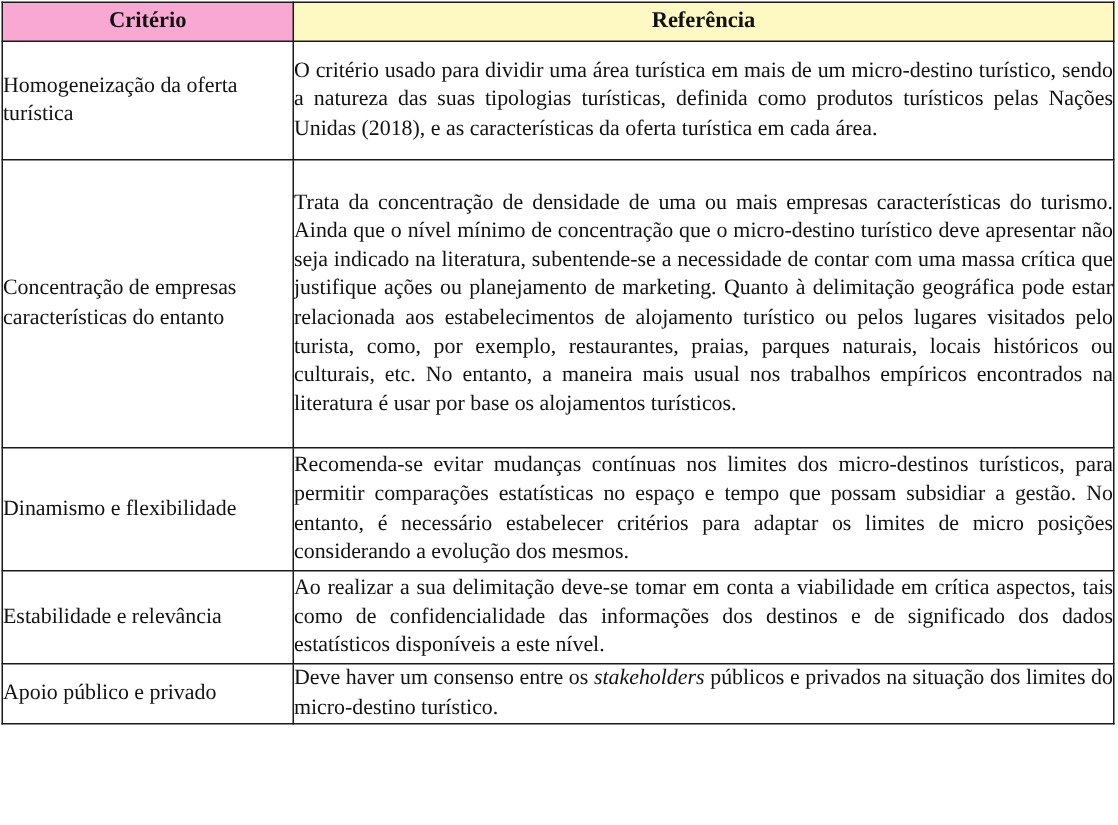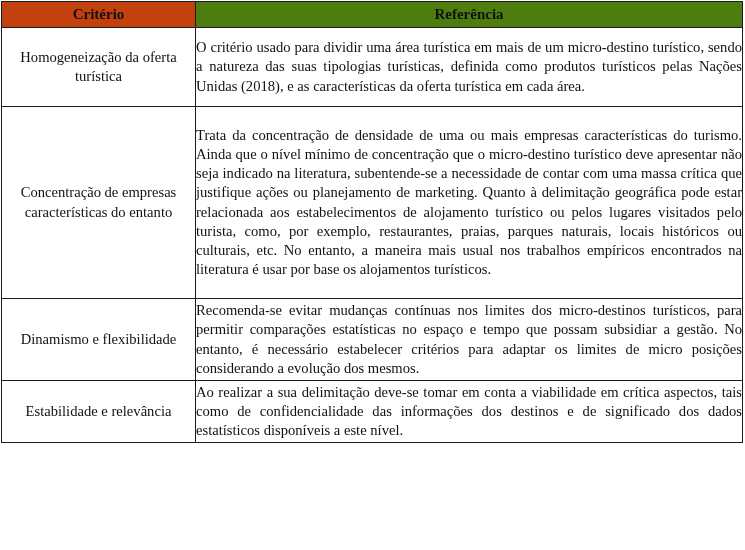--- a/index.html
+++ b/index.html
@@ -31,21 +31,20 @@
     table.criteria th {
       background: #d9d9d9;
       font-weight: bold;
       text-align: center;
       height: 25px;
       font-size: 15px;
     }
     col.c1 { width: 194px; }
     col.c2 { width: 547px; }
     td.crit {
-      text-align: center;
       vertical-align: middle;
       padding: 0 6px;
     }
     td.ref {
       text-align: justify;
       vertical-align: middle;
       padding: 1px 6px 1px 7px;
     }
     tr.r1 td { height: 78px; }
     tr.r2 td { height: 191px; }
@@ -58,35 +57,39 @@
 </head>
 <body>
 
 <table class="criteria">
   <colgroup>
     <col class="c1">
     <col class="c2">
   </colgroup>
   <thead>
     <tr>
-      <th style="background: #c2410c;">Critério</th>
-      <th style="background: #4d7c0f;">Referência</th>
+      <th style="background: #f9a8d4;">Critério</th>
+      <th style="background: #fef9c3;">Referência</th>
     </tr>
   </thead>
   <tbody>
     <tr class="r1">
       <td class="crit">Homogeneização da oferta turística</td>
       <td class="ref">O critério usado para dividir uma área turística em mais de um micro-destino turístico, sendo a natureza das suas tipologias turísticas, definida como produtos turísticos pelas Nações Unidas (2018), e as características da oferta turística em cada área.</td>
     </tr>
     <tr class="r2">
       <td class="crit">Concentração de empresas características do entanto</td>
       <td class="ref">Trata da concentração de densidade de uma ou mais empresas características do turismo. Ainda que o nível mínimo de concentração que o micro-destino turístico deve apresentar não seja indicado na literatura, subentende-se a necessidade de contar com uma massa crítica que justifique ações ou planejamento de marketing. Quanto à delimitação geográfica pode estar relacionada aos estabelecimentos de alojamento turístico ou pelos lugares visitados pelo turista, como, por exemplo, restaurantes, praias, parques naturais, locais históricos ou culturais, etc. No entanto, a maneira mais usual nos trabalhos empíricos encontrados na literatura é usar por base os alojamentos turísticos.</td>
     </tr>
     <tr class="r4">
       <td class="crit">Dinamismo e flexibilidade</td>
       <td class="ref">Recomenda-se evitar mudanças contínuas nos limites dos micro-destinos turísticos, para permitir comparações estatísticas no espaço e tempo que possam subsidiar a gestão. No entanto, é necessário estabelecer critérios para adaptar os limites de micro posições considerando a evolução dos mesmos.</td>
     </tr>
     <tr class="r5">
       <td class="crit">Estabilidade e relevância</td>
       <td class="ref">Ao realizar a sua delimitação deve-se tomar em conta a viabilidade em crítica aspectos, tais como de confidencialidade das informações dos destinos e de significado dos dados estatísticos disponíveis a este nível.</td>
     </tr>
+    <tr class="r6">
+      <td class="crit">Apoio público e privado</td>
+      <td class="ref"><span>Deve haver um consenso entre os </span><em>stakeholders</em><span> públicos e privados na situação dos limites do micro-destino turístico.</span></td>
+    </tr>
   </tbody>
 </table>
 
 </body></html>

